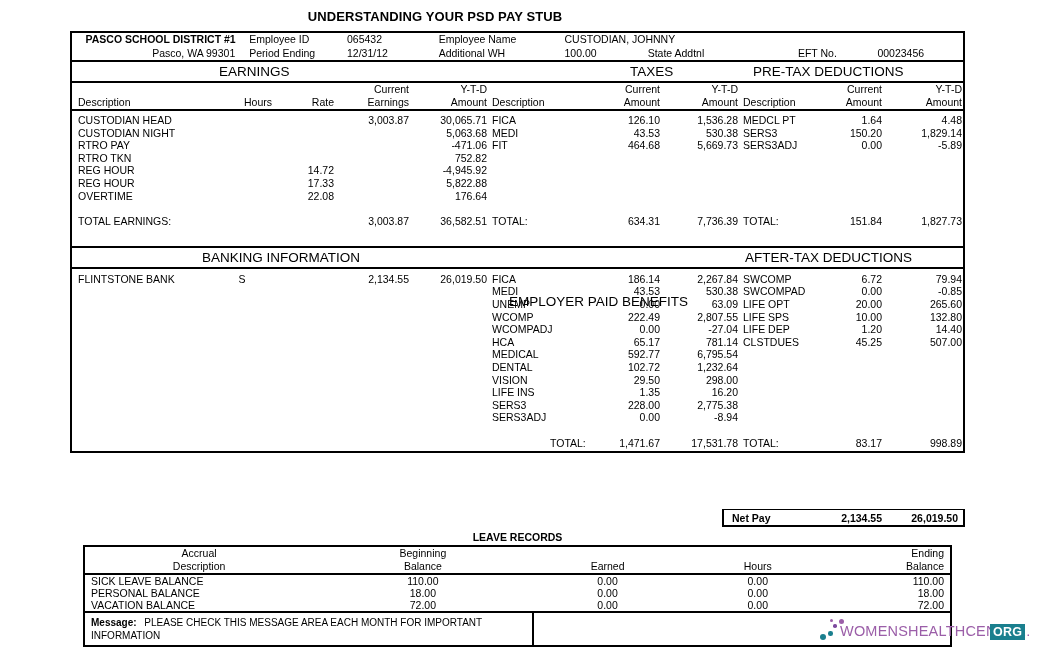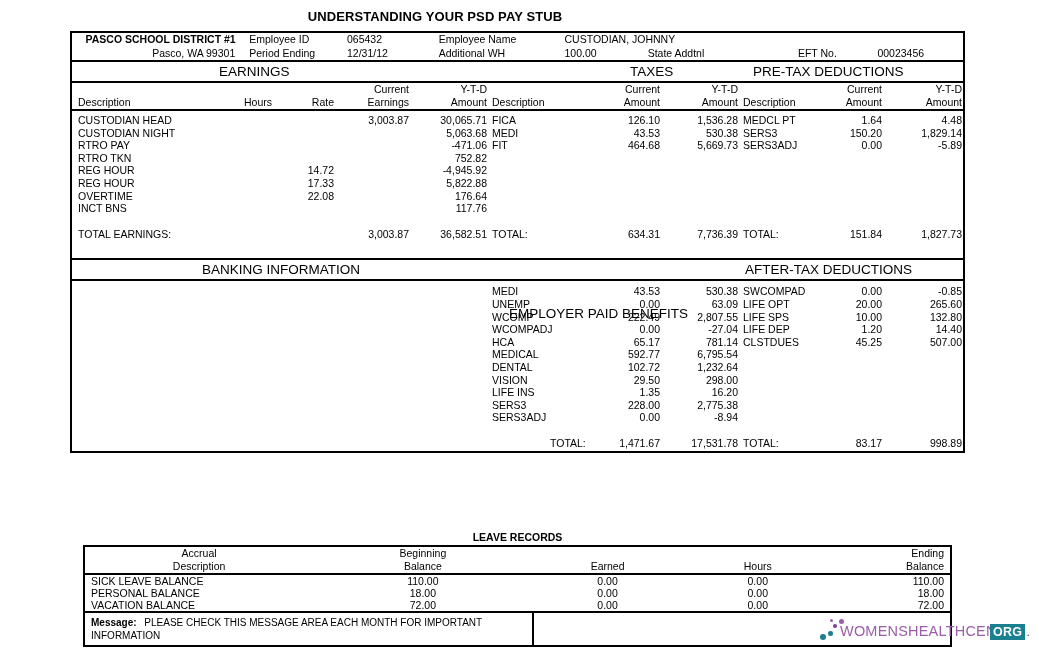--- a/index.html
+++ b/index.html
@@ -352,33 +352,20 @@
               <td class="num pad-r">22.08</td>
               <td class="num pad-r"></td>
               <td class="num pad-r">176.64</td>
               <td class="l"></td>
               <td class="num pad-r"></td>
               <td class="num pad-r"></td>
               <td class="l"></td>
               <td class="num pad-r"></td>
               <td class="num pad-r"></td>
             </tr>
-            <tr class="datarow">
-              <td class="l pad-l">INCT BNS</td>
-              <td class="num pad-r"></td>
-              <td class="num pad-r"></td>
-              <td class="num pad-r"></td>
-              <td class="num pad-r">117.76</td>
-              <td class="l"></td>
-              <td class="num pad-r"></td>
-              <td class="num pad-r"></td>
-              <td class="l"></td>
-              <td class="num pad-r"></td>
-              <td class="num pad-r"></td>
-            </tr>
             <tr class="spacer-row">
               <td></td>
               <td></td>
               <td></td>
               <td></td>
               <td></td>
               <td></td>
               <td></td>
               <td></td>
               <td></td>
@@ -418,20 +405,33 @@
             <col style="width:78px">
           <col style="width:103px">
             <col style="width:70px">
             <col style="width:78px">
           <col style="width:82px">
             <col style="width:62px">
             <col style="width:80px">
         </colgroup>
         <tbody id="lower-body">
             <tr class="datarow">
+              <td class="l pad-l">FLINTSTONE BANK</td>
+              <td class="c">S</td>
+              <td></td>
+              <td class="num pad-r">2,134.55</td>
+              <td class="num pad-r">26,019.50</td>
+              <td class="l">FICA</td>
+              <td class="num pad-r">186.14</td>
+              <td class="num pad-r">2,267.84</td>
+              <td class="l">SWCOMP</td>
+              <td class="num pad-r">6.72</td>
+              <td class="num pad-r">79.94</td>
+            </tr>
+            <tr class="datarow">
               <td class="l pad-l"></td>
               <td class="c"></td>
               <td></td>
               <td class="num pad-r"></td>
               <td class="num pad-r"></td>
               <td class="l">MEDI</td>
               <td class="num pad-r">43.53</td>
               <td class="num pad-r">530.38</td>
               <td class="l">SWCOMPAD</td>
               <td class="num pad-r">0.00</td>
@@ -592,20 +592,36 @@
               <td class="l">TOTAL:</td>
               <td class="num pad-r">83.17</td>
               <td class="num pad-r">998.89</td>
             </tr>
           </tbody>
       </table>
     </div>
 
   </div>
 
+  <div class="netpaybox" style="left:722px; top:509px; width:243px; height:18px;">
+    <table class="grid" style="font-size:10.5px;">
+      <colgroup>
+          <col style="width:85px">
+          <col style="width:78px">
+          <col style="width:76px">
+        </colgroup>
+      <tbody>
+          <tr>
+        <td class="l" style="padding-left:8px;line-height:16px;">Net Pay</td>
+        <td class="num" style="padding-right:5px;line-height:16px;">2,134.55</td>
+        <td class="num" style="padding-right:5px;line-height:16px;">26,019.50</td>
+      </tr>
+    </tbody>
+      </table>
+  </div>
 
   <div style="position:absolute; left:70px; top:531px; width:895px;">
     <div class="leave-title" style="position:relative; top:0;">LEAVE RECORDS</div>
   </div>
 
   <div style="position:absolute; left:83px; top:545px; width:869px; box-sizing:border-box; border:2.5px solid #000;">
     <table class="leave">
       <colgroup>
         <col style="width:228px">
           <col style="width:219px">

